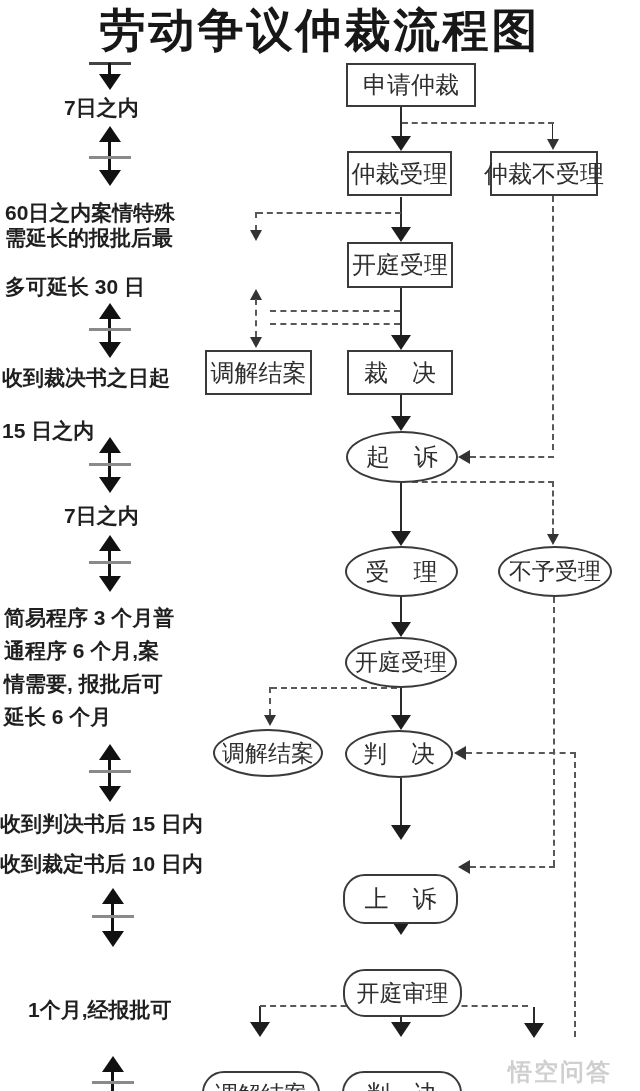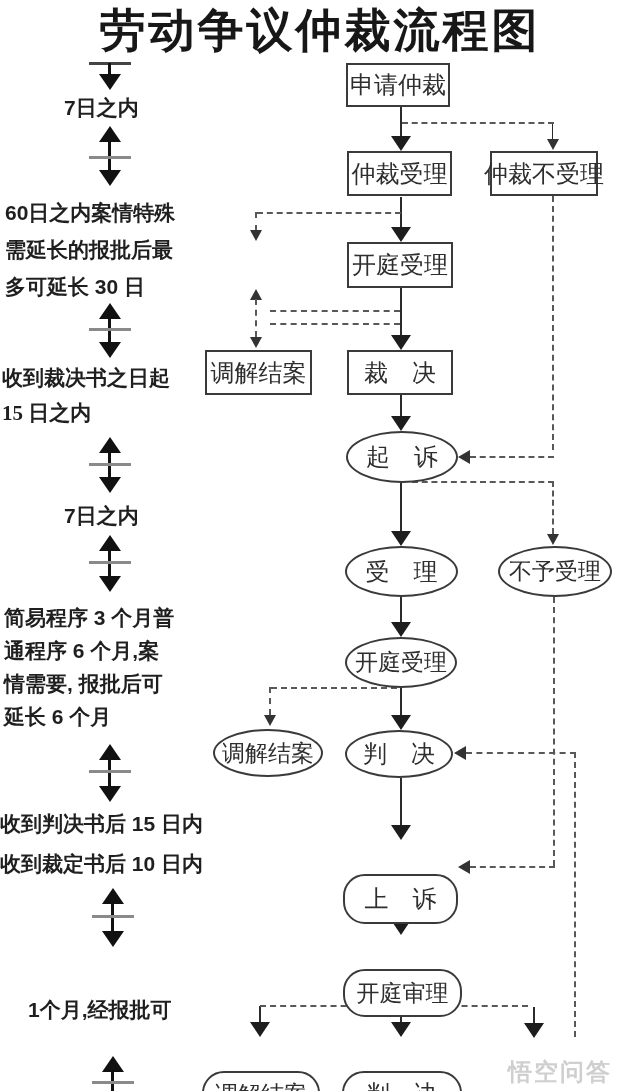--- a/index.html
+++ b/index.html
@@ -51,30 +51,30 @@
   <div class="da-down" style="left:99px;top:74px;"></div>
 
   <div class="ltext" style="left:64px;top:94px;">7日之内</div>
 
   <div class="da-up" style="left:99px;top:126px;"></div>
   <div class="da-shaft" style="left:108px;top:134px;height:44px;"></div>
   <div class="da-tick" style="left:89px;top:156px;"></div>
   <div class="da-down" style="left:99px;top:170px;"></div>
 
   <div class="ltext" style="left:5px;top:199px;">60日之内案情特殊</div>
-  <div class="ltext" style="left:5px;top:236px;">需延长的报批后最</div>
+  <div class="ltext" style="left:5px;top:224px;">需延长的报批后最</div>
   <div class="ltext" style="left:5px;top:273px;">多可延长 30 日</div>
 
   <div class="da-up" style="left:99px;top:303px;"></div>
   <div class="da-shaft" style="left:108px;top:311px;height:39px;"></div>
   <div class="da-tick" style="left:89px;top:328px;"></div>
   <div class="da-down" style="left:99px;top:342px;"></div>
 
   <div class="ltext" style="left:2px;top:364px;">收到裁决书之日起</div>
-  <div class="ltext" style="left:2px;top:399px;font-family:Liberation Serif, serif;">15 日之内</div>
+  <div class="ltext" style="left:2px;top:417px;">15 日之内</div>
 
   <div class="da-up" style="left:99px;top:437px;"></div>
   <div class="da-shaft" style="left:108px;top:445px;height:40px;"></div>
   <div class="da-tick" style="left:89px;top:463px;"></div>
   <div class="da-down" style="left:99px;top:477px;"></div>
 
   <div class="ltext" style="left:64px;top:502px;">7日之内</div>
 
   <div class="da-up" style="left:99px;top:535px;"></div>
   <div class="da-shaft" style="left:108px;top:543px;height:41px;"></div>
@@ -172,21 +172,21 @@
 
   <div class="dh" style="left:270px;top:310px;width:130px;"></div>
   <div class="dh" style="left:270px;top:323px;width:130px;"></div>
 
   <div class="dh" style="left:271px;top:687px;width:126px;"></div>
   <div class="dv" style="left:269px;top:687px;height:28px;"></div>
   <div class="tri-down-sm" style="left:264px;top:715px;"></div>
 
   <div class="dh" style="left:260px;top:1005px;width:268px;"></div>
 
-  <div class="node" style="left:346px;top:63px;width:104px;height:44px;">申请仲裁</div>
+  <div class="node" style="left:346px;top:63px;width:130px;height:44px;">申请仲裁</div>
   <div class="node" style="left:347px;top:151px;width:105px;height:45px;">仲裁受理</div>
   <div class="node" style="left:490px;top:151px;width:108px;height:45px;">仲裁不受理</div>
   <div class="node" style="left:347px;top:242px;width:106px;height:46px;">开庭受理</div>
   <div class="node" style="left:205px;top:350px;width:107px;height:45px;">调解结案</div>
   <div class="node" style="left:347px;top:350px;width:106px;height:45px;">裁　决</div>
 
   <div class="node ellipse" style="left:346px;top:431px;width:112px;height:52px;">起　诉</div>
   <div class="node ellipse" style="left:345px;top:546px;width:113px;height:51px;">受　理</div>
   <div class="node ellipse" style="left:498px;top:546px;width:114px;height:51px;font-size:23px;">不予受理</div>
   <div class="node ellipse" style="left:345px;top:637px;width:112px;height:51px;font-size:23px;">开庭受理</div>

